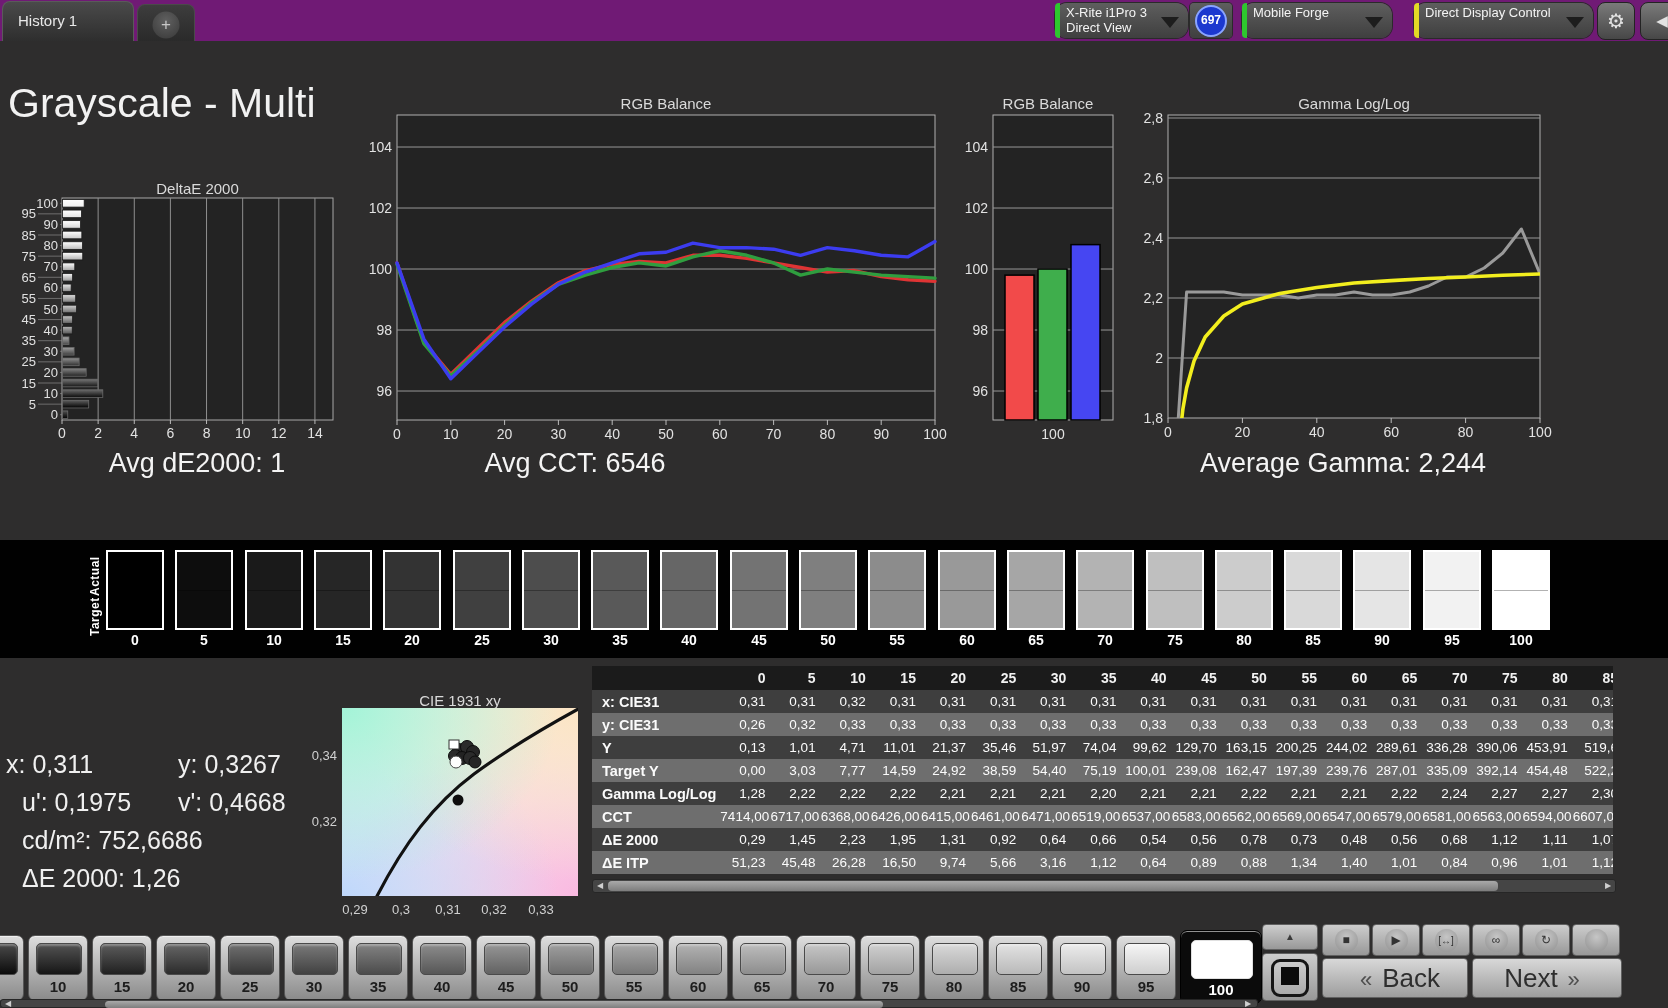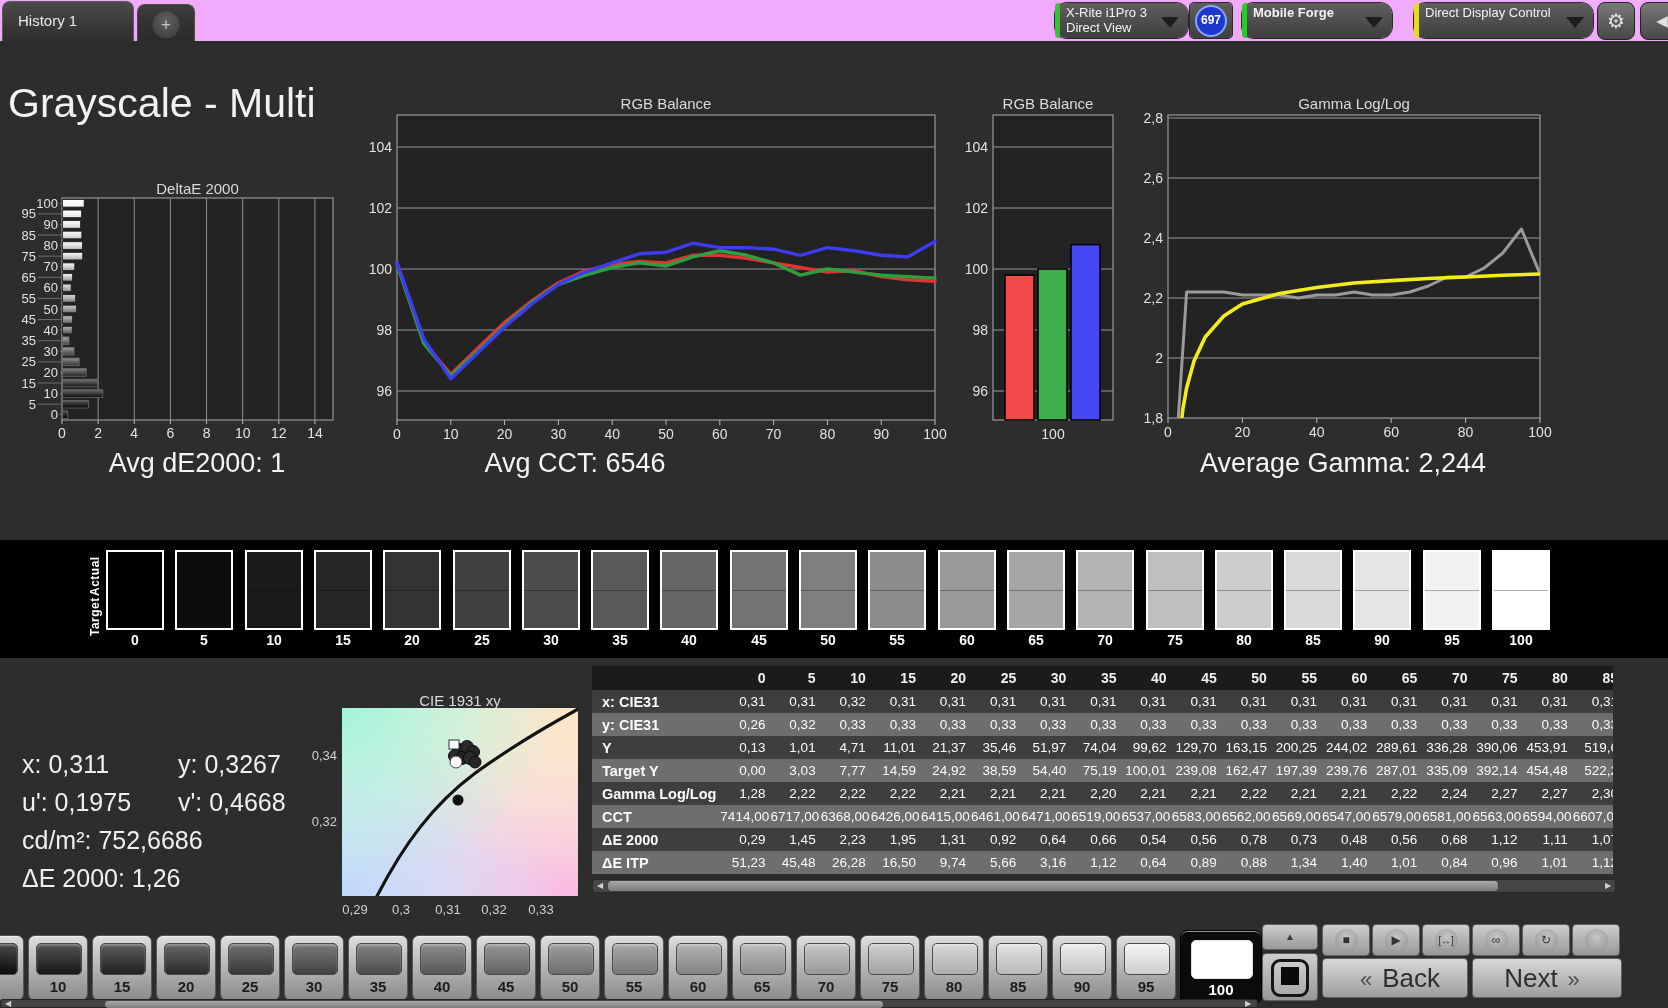--- a/index.html
+++ b/index.html
@@ -1,18 +1,18 @@
 <!DOCTYPE html>
 <html><head>
 <meta charset="utf-8">
 <style>
   html,body{margin:0;padding:0;background:#1a1a1a;}
   #screen{position:relative;width:1668px;height:1008px;overflow:hidden;background:#2e2d2d;font-family:"Liberation Sans",sans-serif;}
   
-  .topbar{position:absolute;left:0;top:0;width:1668px;height:41px;background:#f0abfc;}
+  .topbar{position:absolute;left:0;top:0;width:1668px;height:41px;background:#701a75;}
   .htab{position:absolute;left:2px;top:1px;width:132px;height:40px;background:linear-gradient(#4a4a4a,#2e2e2e);border:1px solid #5a5a5a;border-bottom:none;border-radius:8px 8px 0 0;color:#e9e9e9;font-size:15px;line-height:38px;padding-left:15px;box-sizing:border-box;}
   .addtab{position:absolute;left:137px;top:4px;width:58px;height:37px;background:linear-gradient(#3d3d3d,#2a2a2a);border:1px solid #4a4a4a;border-bottom:none;border-radius:8px 8px 0 0;box-sizing:border-box;}
   .addtab .plus{position:absolute;left:50%;top:55%;transform:translate(-50%,-50%);width:27px;height:27px;border-radius:50%;background:radial-gradient(circle at 50% 35%,#606060,#383838);color:#c7c7c7;font-size:17px;text-align:center;line-height:26px;}
   .meter{position:absolute;top:3px;height:35px;background:linear-gradient(#5e5e5e,#3f3f3f);border-radius:12px;color:#f4f4f4;font-size:13px;box-shadow:0 0 0 1px #2a2a2a;}
   .stripe{position:absolute;left:0;top:0;bottom:0;width:5px;border-radius:4px 0 0 4px;}
   .stripe-green{background:#2ec72e;}
   .stripe-yellow{background:#e3da25;}
   .mtext{position:absolute;left:11px;top:2px;line-height:15px;white-space:nowrap;}
   .chev{position:absolute;right:9px;top:14px;width:0;height:0;border-left:9px solid transparent;border-right:9px solid transparent;border-top:11px solid #1d1d1d;}
   .badge-seg{position:absolute;top:3px;height:35px;background:linear-gradient(#5e5e5e,#3f3f3f);border-radius:4px;box-shadow:0 0 0 1px #2a2a2a;}
@@ -84,21 +84,21 @@
       <div class="stripe stripe-green"></div>
       <div class="mtext">
         <span>X-Rite i1Pro 3</span><br><span>Direct View</span>
       </div>
       <div class="chev"></div>
     </div>
     <div class="badge-seg" style="left:1190px;width:42px;">
       <div class="badge">697</div>
     </div>
 
-    <div class="meter" style="left:1242px;width:150px;font-weight:bold;">
+    <div class="meter" style="left:1242px;width:150px;">
       <div class="stripe stripe-green"></div>
       <div class="mtext"><span>Mobile Forge</span></div>
       <div class="chev"></div>
     </div>
 
     <div class="meter" style="left:1414px;width:179px;">
       <div class="stripe stripe-yellow"></div>
       <div class="mtext"><span>Direct Display Control</span></div>
       <div class="chev"></div>
     </div>
@@ -497,21 +497,21 @@
         </div>
         <div class="swlabel" style="left: 1419px;">95</div>
         <div class="swatch" style="left: 1492px;">
           <div class="swhalf" style="top: 0px; background: rgb(255, 255, 255);"></div>
           <div class="swhalf" style="top: 50%; background: rgb(255, 255, 255); box-shadow: rgba(0, 0, 0, 0.3) 0px 1px 0px inset;"></div>
         </div>
         <div class="swlabel" style="left: 1488px;">100</div>
       </div>
   </div>
 
-  <div class="cr-line" style="left:22px;top:750px;">x: 0,311</div>
+  <div class="cr-line" style="left:6px;top:750px;">x: 0,311</div>
   <div class="cr-line" style="left:178px;top:750px;">y: 0,3267</div>
   <div class="cr-line" style="left:22px;top:788px;">u': 0,1975</div>
   <div class="cr-line" style="left:178px;top:788px;">v': 0,4668</div>
   <div class="cr-line" style="left:22px;top:826px;">cd/m²: 752,6686</div>
   <div class="cr-line" style="left:22px;top:864px;">ΔE 2000: 1,26</div>
 
   <div class="cie">
     <div class="ctitle" style="left:47px;width:236px;">CIE 1931 xy</div>
     <div class="cie-ylab" style="left:0;top:56px;">0,34</div>
     <div class="cie-ylab" style="left:0;top:122px;">0,32</div>

